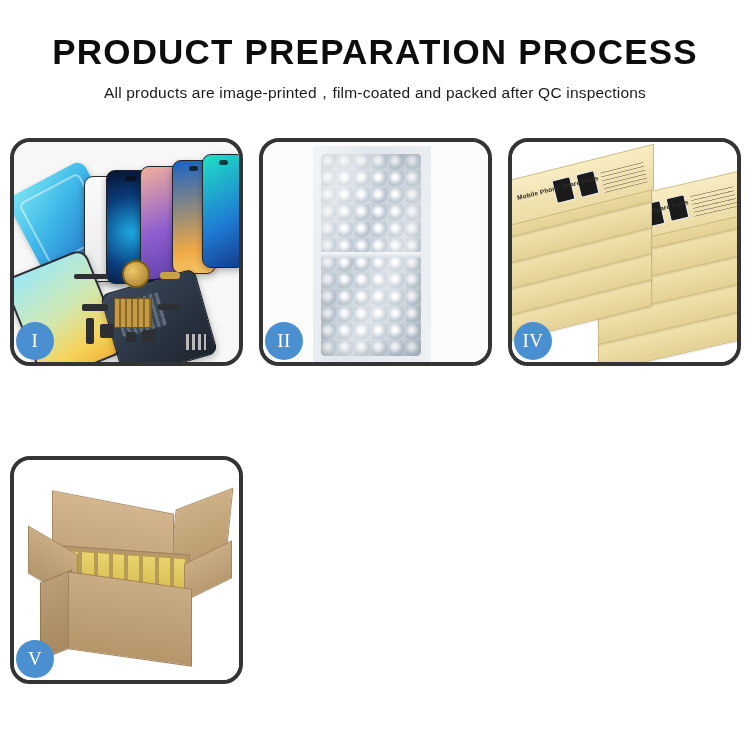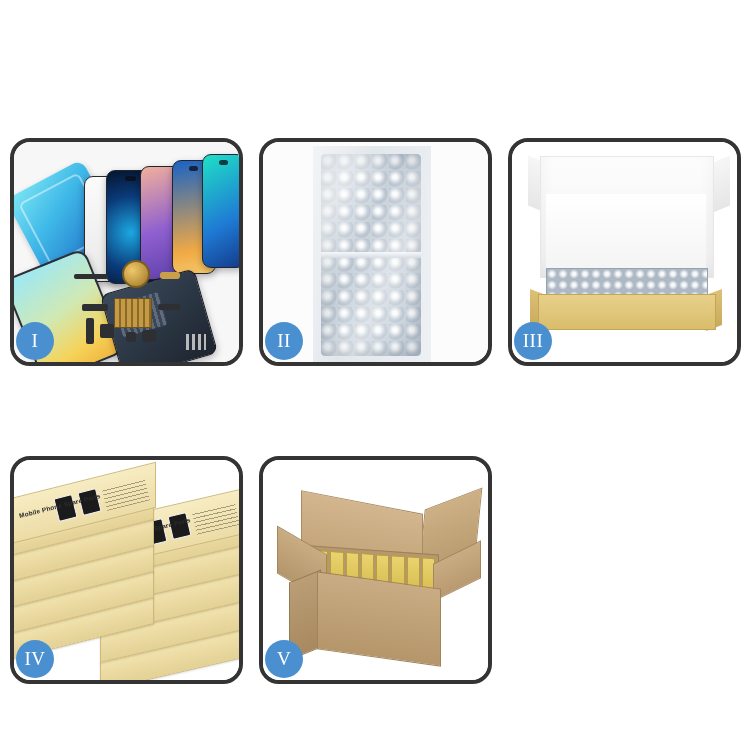--- a/index.html
+++ b/index.html
@@ -309,20 +309,24 @@
   .p6 .tab2{
     position:absolute;left:64px;top:160px;width:16px;height:20px;
     background:#b2906a;transform:skewY(13deg);
   }
 </style>
 </head>
 <body>
 
 <div class="page">
 
+  <div class="header">
+    <div class="title">PRODUCT PREPARATION PROCESS</div>
+    <div class="subtitle">All products are image-printed，film-coated and packed after QC inspections</div>
+  </div>
 
   <div class="grid">
 
     <div class="panel">
       <div class="panel-inner p1">
         <div class="plate"></div>
         <div class="fan">
           <div class="ph ph1"></div>
           <div class="ph ph2"></div>
           <div class="ph ph3"></div>
@@ -351,33 +355,20 @@
     <div class="panel">
       <div class="panel-inner p2">
         <div class="wrapbg"></div>
         <div class="bubbles"></div>
         <div class="sheen"></div>
         <div class="seam"></div>
         <div class="badge">II</div>
       </div>
     </div>
 
-    <div class="panel">
-      <div class="panel-inner p3">
-        <div class="lidflapL"></div>
-        <div class="lidflapR"></div>
-        <div class="lidback"></div>
-        <div class="foam"></div>
-        <div class="bubblerow"></div>
-        <div class="trayfrontL"></div>
-        <div class="trayfrontR"></div>
-        <div class="traybody"></div>
-        <div class="badge">III</div>
-      </div>
-    </div>
 
     <div class="panel">
       <div class="panel-inner p4">
         <div class="stack">
           <div class="bx bx2E"></div>
           <div class="bx bx2D"></div>
           <div class="bx bx2C"></div>
           <div class="bx bx2B"></div>
           <div class="bx bx2A"></div>
           <div class="top2"></div>

